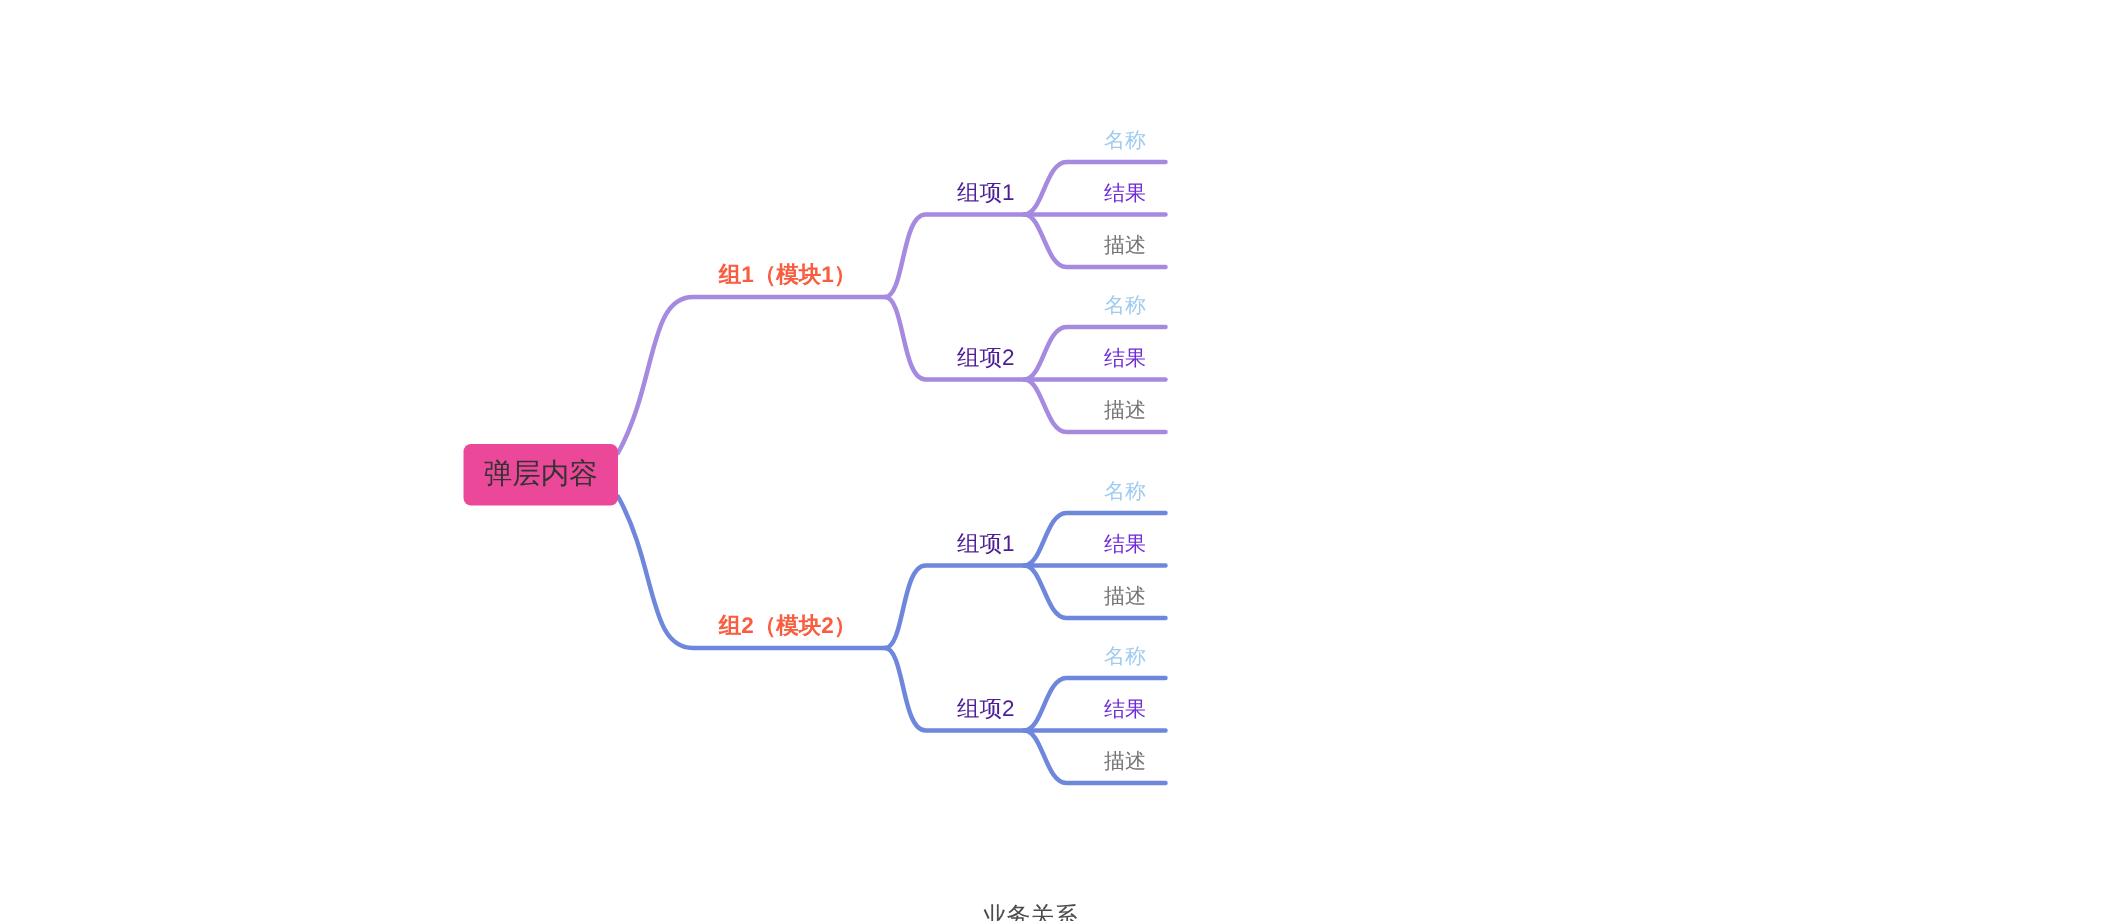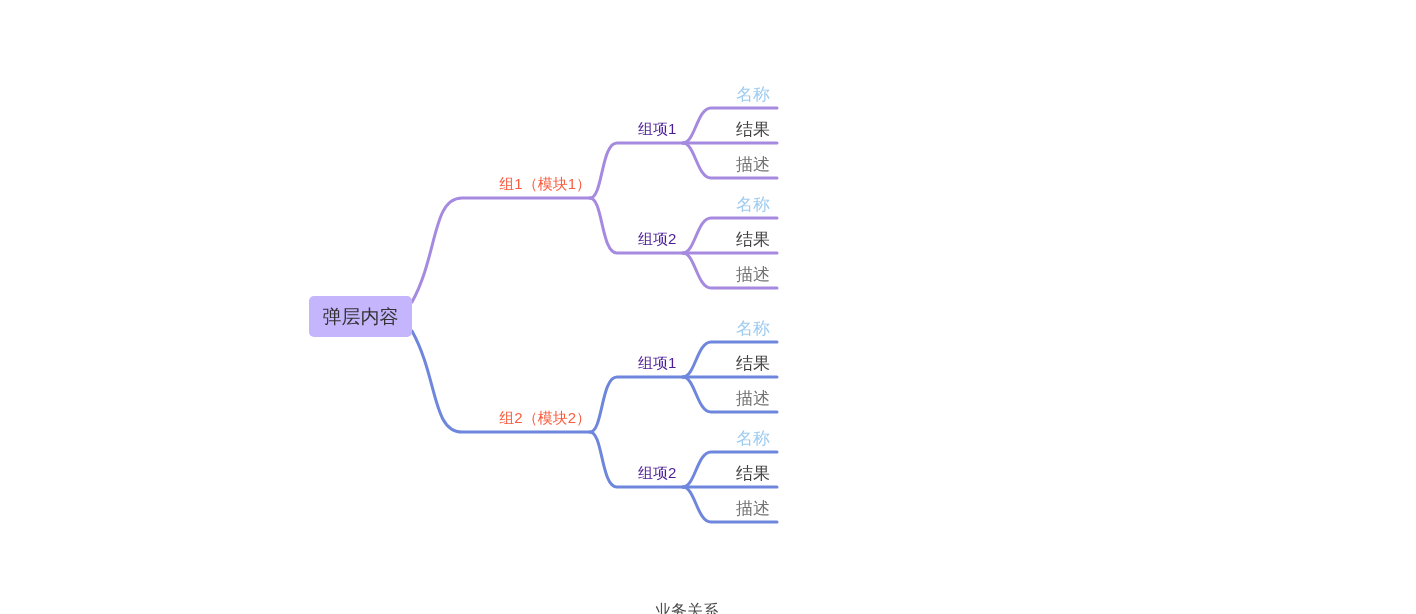--- a/index.html
+++ b/index.html
@@ -7,29 +7,29 @@
     position:relative;width:1416px;height:614px;background:#ffffff;
     overflow:hidden;font-family:"Liberation Sans","DejaVu Sans",sans-serif;
   }
   #lines{position:absolute;left:0;top:0;width:1416px;height:614px;}
   .line{fill:none;stroke-width:3;stroke-linecap:round;stroke-linejoin:round;}
   .line.b1{stroke:#a58ae0;}
   .line.b2{stroke:#6e87dd;}
   .node{position:absolute;white-space:nowrap;line-height:1;cursor:default;}
   .root-node{
     left:309px;top:296px;width:103px;height:41px;
-    background:#c4b5fd;border-radius:5px;
+    background:#ec4899;border-radius:5px;
     display:flex;align-items:center;justify-content:center;
     font-size:19px;color:#333333;
   }
-  .group-label{width:132px;text-align:right;font-size:15px;color:#f95d3f;}
+  .group-label{width:132px;text-align:center;font-size:15px;color:#f95d3f;font-weight:bold;}
   .item-label{font-size:15px;color:#4c1d95;left:638px;}
-  .leaf-label{font-size:17px;left:736px;}
+  .leaf-label{font-size:14px;left:736px;}
   .leaf-name{color:#9ecbf0;}
-  .leaf-result{color:#404040;}
+  .leaf-result{color:#6d28d9;}
   .leaf-desc{color:#737373;}
   .caption{position:absolute;left:655px;top:565px;font-size:16px;color:#4c4c4c;white-space:nowrap;margin-top:36px;}
 </style>
 </head>
 <body>
 
 <div id="canvas">
 
   <svg id="lines" viewBox="0 0 1416 614">
 

